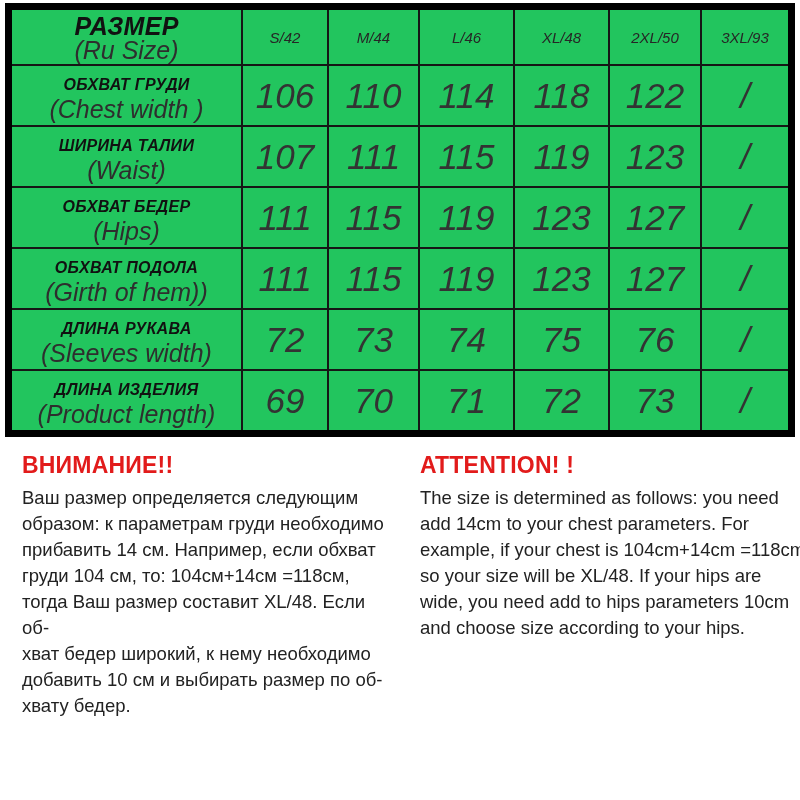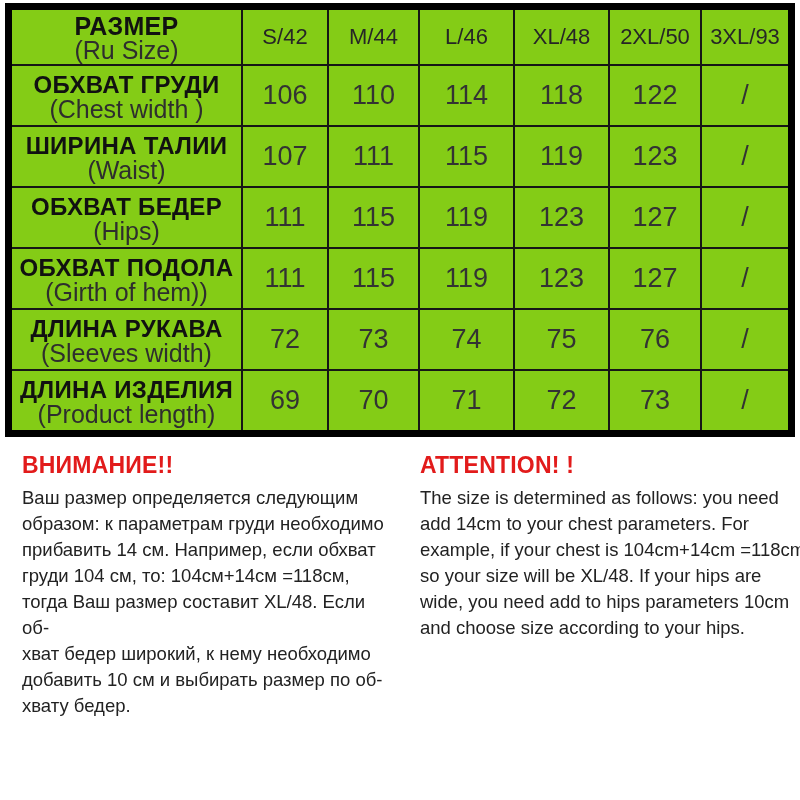--- a/index.html
+++ b/index.html
@@ -18,21 +18,22 @@
 
   
   .table-outer {
     padding: 3px 5px 0 5px;
   }
   table.size-table {
     border-collapse: collapse;
     table-layout: fixed;
     width: 789px;
     border: 7px solid #000000;
-    background: #84cc16;
+    background: #22c55e;
+    font-style: italic;
   }
   table.size-table td {
     border: 2px solid #161616;
     text-align: center;
     vertical-align: middle;
     padding: 0;
     overflow: hidden;
   }
   td.cell-label { width: 229px; }
   td.c2 { width: 84px; }
@@ -40,39 +41,39 @@
   td.c4 { width: 93px; }
   td.c5 { width: 93px; }
   td.c6 { width: 90px; }
   td.c7 { width: 86px; }
 
   tr.header-row td { height: 54px; }
   tr.data-row td   { height: 59px; }
 
   .lbl {
     font-weight: bold;
-    font-size: 24px;
+    font-size: 16px;
     line-height: 26px;
     color: #111111;
     letter-spacing: 0.3px;
   }
   .hdr-lbl { font-size: 25px; }
   .sub {
     font-size: 25px;
     line-height: 22px;
     color: #2e2e2e;
     font-weight: normal;
   }
   .size-head {
-    font-size: 22px;
+    font-size: 15px;
     color: #262626;
     margin-left: 16px;
   }
   .num {
-    font-size: 27px;
+    font-size: 35px;
     color: #333333;
   }
 
   
   .notes {
     display: flex;
     gap: 26px;
     padding: 13px 6px 0 22px;
   }
   .note-col-ru { width: 372px; flex: none; }

